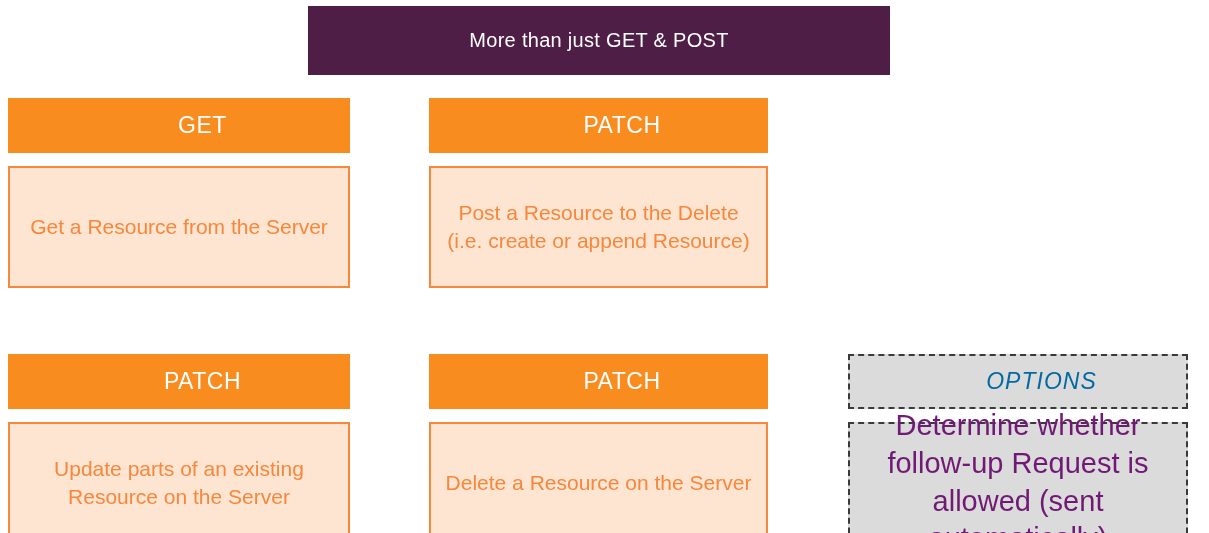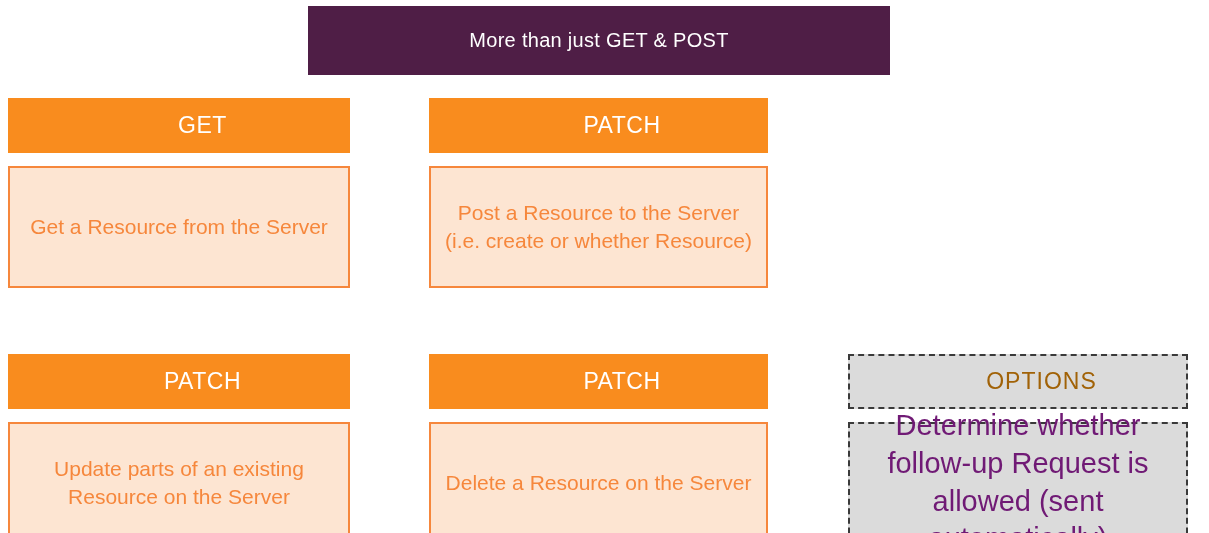--- a/index.html
+++ b/index.html
@@ -70,22 +70,23 @@
   
   .col1 { left: 8px;   width: 342px; }
   .col2 { left: 429px; width: 339px; }
   .col3 { left: 848px; width: 340px; }
   .row1 { top: 98px;  height: 190px; }
   .row2 { top: 325px; height: 190px; margin-top: 29px; }
   
   .card.gray .header {
     background: #DBDBDB;
     border: 2px dashed #3A3A3A;
-    color: #a16207;
+    color: #0369a1;
     letter-spacing: 1px;
+    font-style: italic;
   }
   .card.gray .body {
     background: #DBDBDB;
     border: 2px dashed #3A3A3A;
     color: #701a75;
     font-size: 29px;
     line-height: 1.3;
   }
 </style>
 </head>
@@ -104,21 +105,21 @@
     <div class="body">
       <span>Get a Resource from the Server</span>
     </div>
   </div>
 
   <div class="card row1 col2">
     <div class="header">
       <span>PATCH</span>
     </div>
     <div class="body">
-      <span>Post a Resource to the Server (i.e. create or whether  Resource)</span>
+      <span>Post a Resource to the Delete (i.e. create or append  Resource)</span>
     </div>
   </div>
 
 
   <div class="card row2 col1">
     <div class="header">
       <span>PATCH</span>
     </div>
     <div class="body">
       <span>Update parts of an existing Resource on the Server</span>

